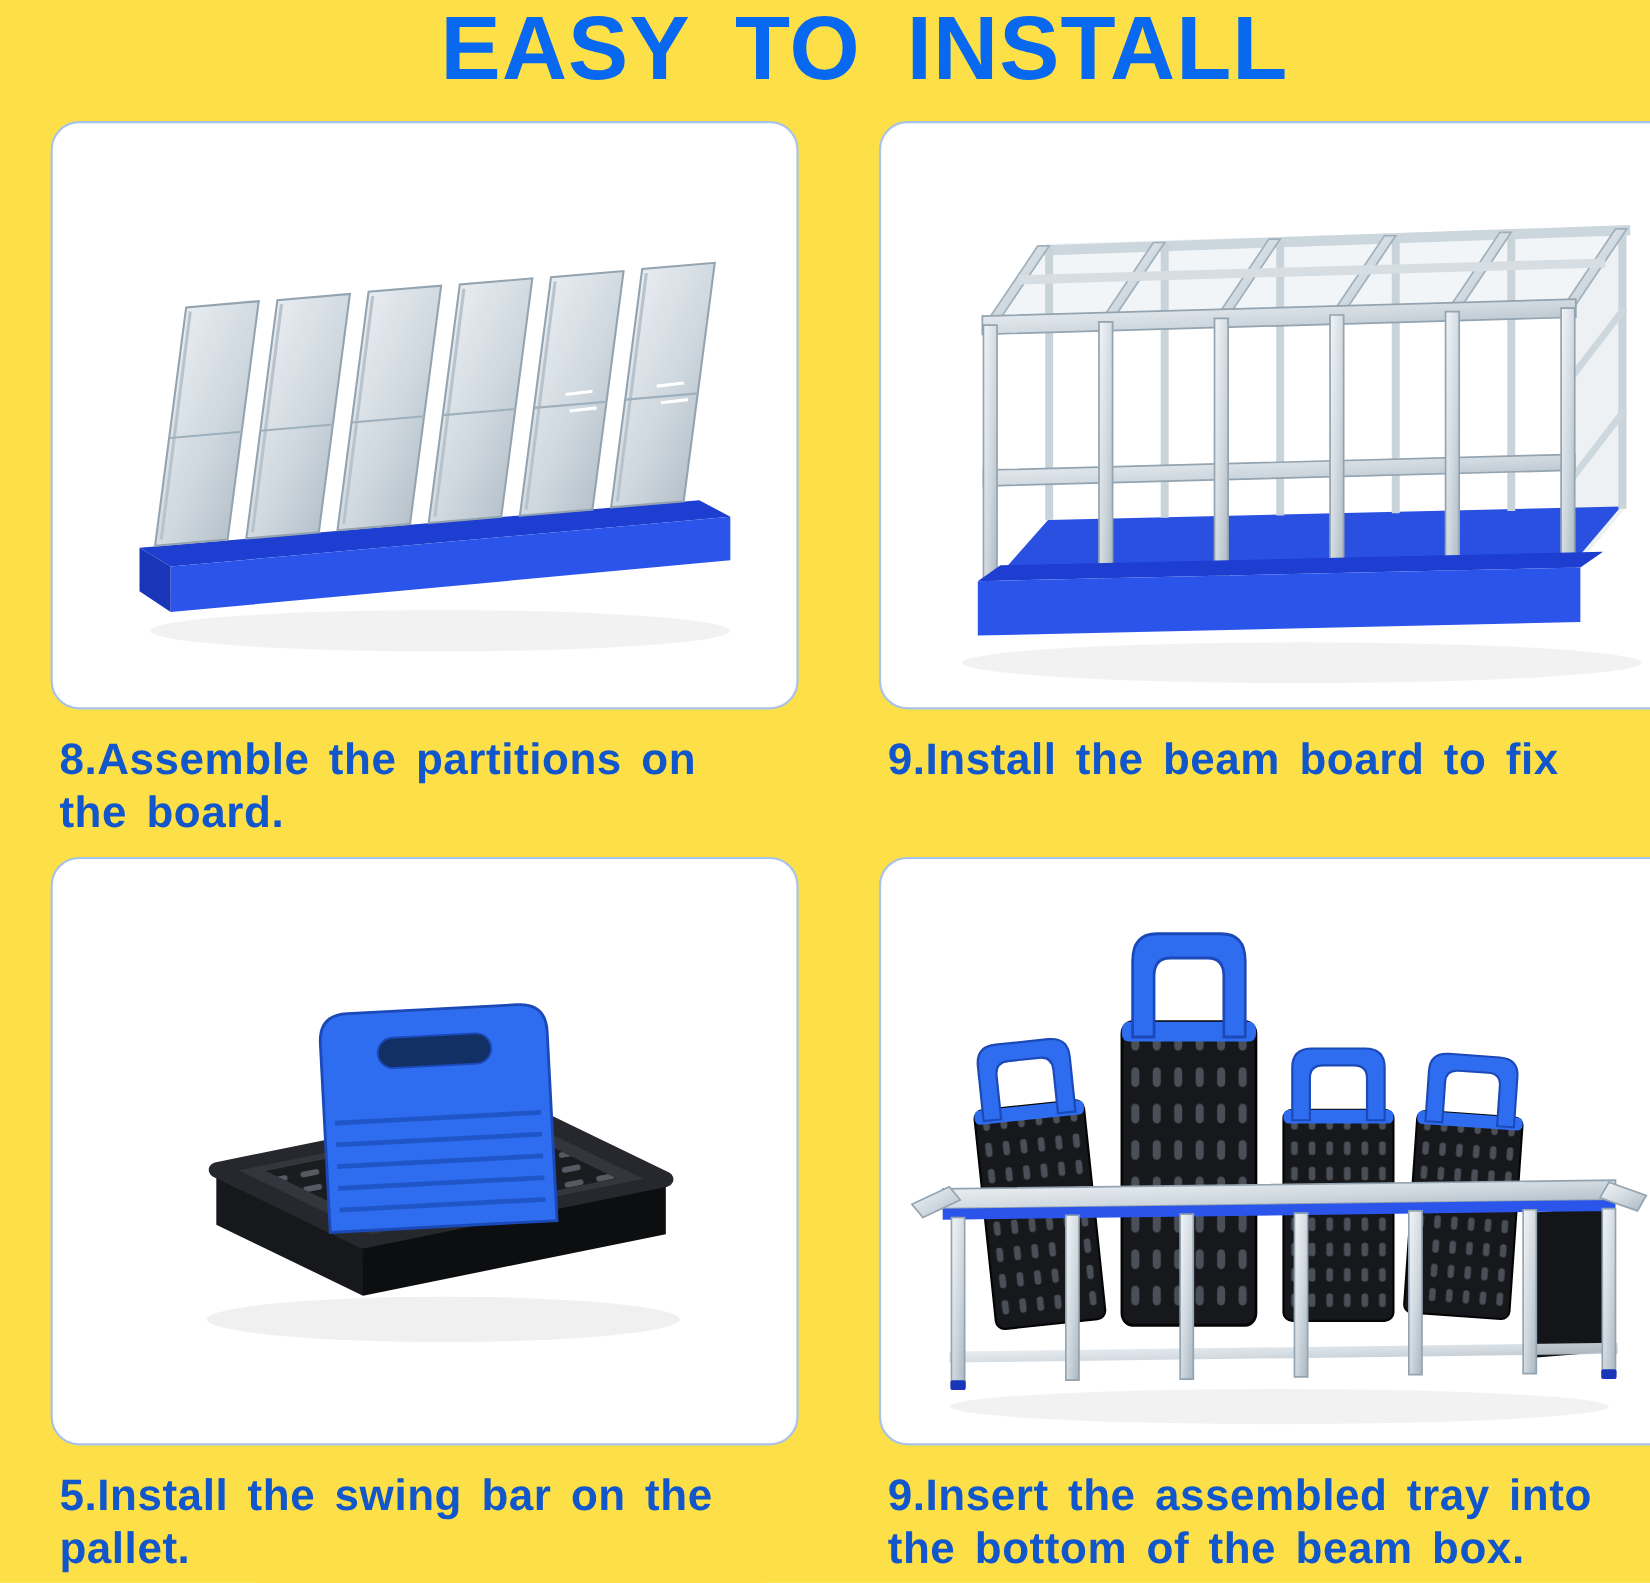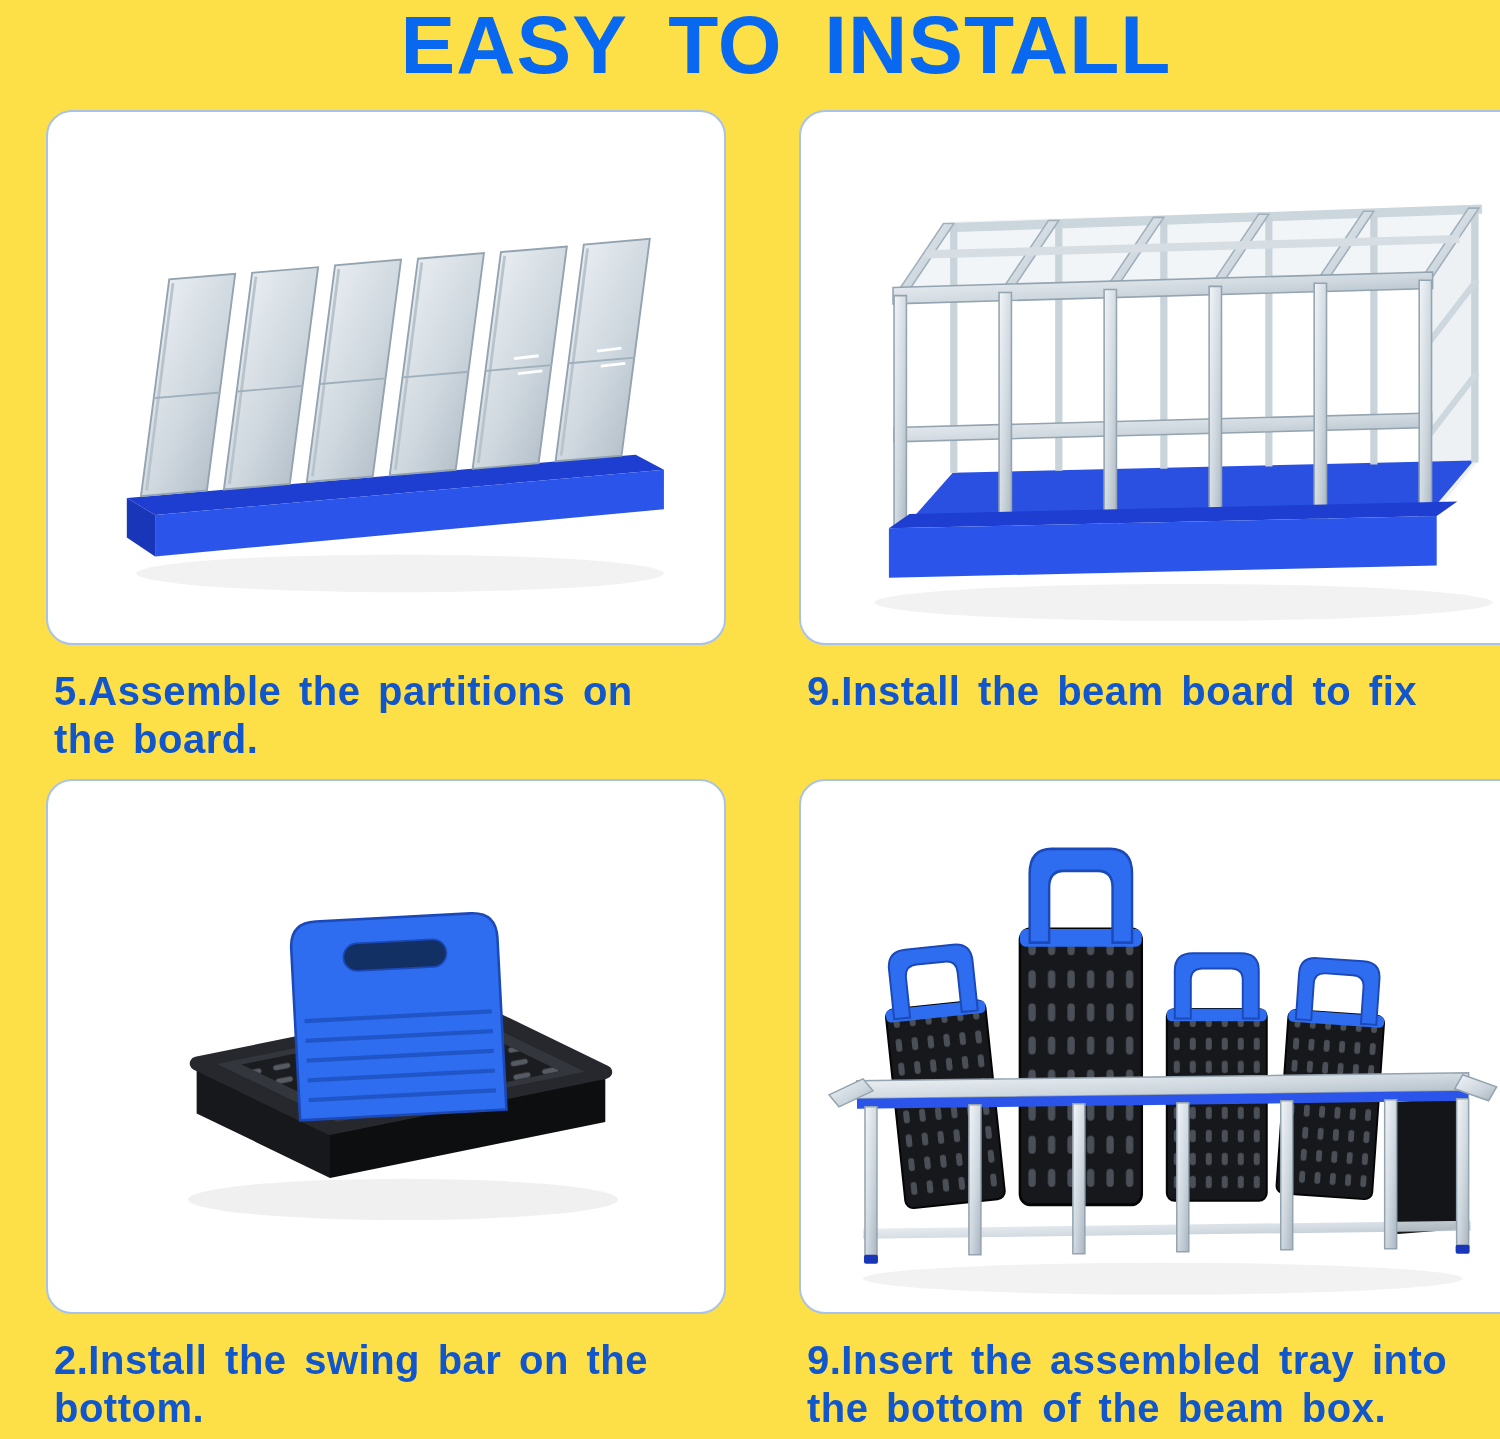--- a/index.html
+++ b/index.html
@@ -111,21 +111,21 @@
               <line x1="524" y1="255" x2="594" y2="249" stroke="#9fb0bc" stroke-width="2"></line>
               <line x1="554" y1="242" x2="580" y2="239" stroke="#ffffff" stroke-width="3"></line>
               <line x1="558" y1="258" x2="584" y2="255" stroke="#ffffff" stroke-width="3"></line>
             </g>
           </g>
           <polygon points="85,416 625,368 625,410 85,460" fill="#2b55ea"></polygon>
           <polygon points="55,398 85,416 85,460 55,440" fill="#1a36b8"></polygon>
         </svg>
       </div>
       <p class="caption">
-        <span>5.Assemble the partitions on</span>
+        <span>8.Assemble the partitions on</span>
         <span>the board.</span>
       </p>
     </section>
 
     <section class="step">
       <div class="panel">
         <svg viewBox="0 0 660 540" width="94%">
           <ellipse cx="350" cy="488" rx="300" ry="18" fill="rgba(0,0,0,0.05)"></ellipse>
           <polygon points="70,186 590,171 637,103 124,118" fill="#e9eef2" opacity="0.6"></polygon>
           <polygon points="590,173 637,105 637,350 590,406" fill="#dde4ea" opacity="0.5"></polygon>
@@ -190,22 +190,22 @@
               <line x1="236" y1="235" x2="454" y2="235"></line>
               <line x1="236" y1="258" x2="454" y2="258"></line>
               <line x1="236" y1="281" x2="454" y2="281"></line>
               <line x1="236" y1="304" x2="454" y2="304"></line>
               <line x1="236" y1="327" x2="454" y2="327"></line>
             </g>
           </g>
         </svg>
       </div>
       <p class="caption">
-        <span>2.Install the swing bar on the</span>
-        <span>bottom.</span>
+        <span>5.Install the swing bar on the</span>
+        <span>pallet.</span>
       </p>
     </section>
 
     <section class="step">
       <div class="panel">
         <svg viewBox="0 0 680 540" width="94%">
           <ellipse cx="340" cy="502" rx="300" ry="16" fill="rgba(0,0,0,0.05)"></ellipse>
           <g>
             <use href="#trayUnit" transform="translate(112,228) rotate(-6)"></use>
             <use href="#trayUnit" transform="translate(258,152) scale(1.22,1.38)"></use>

